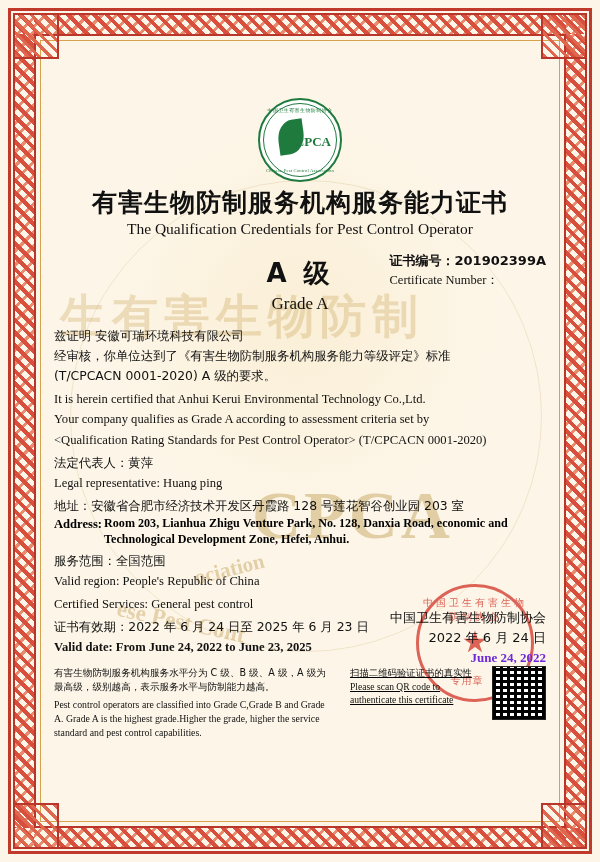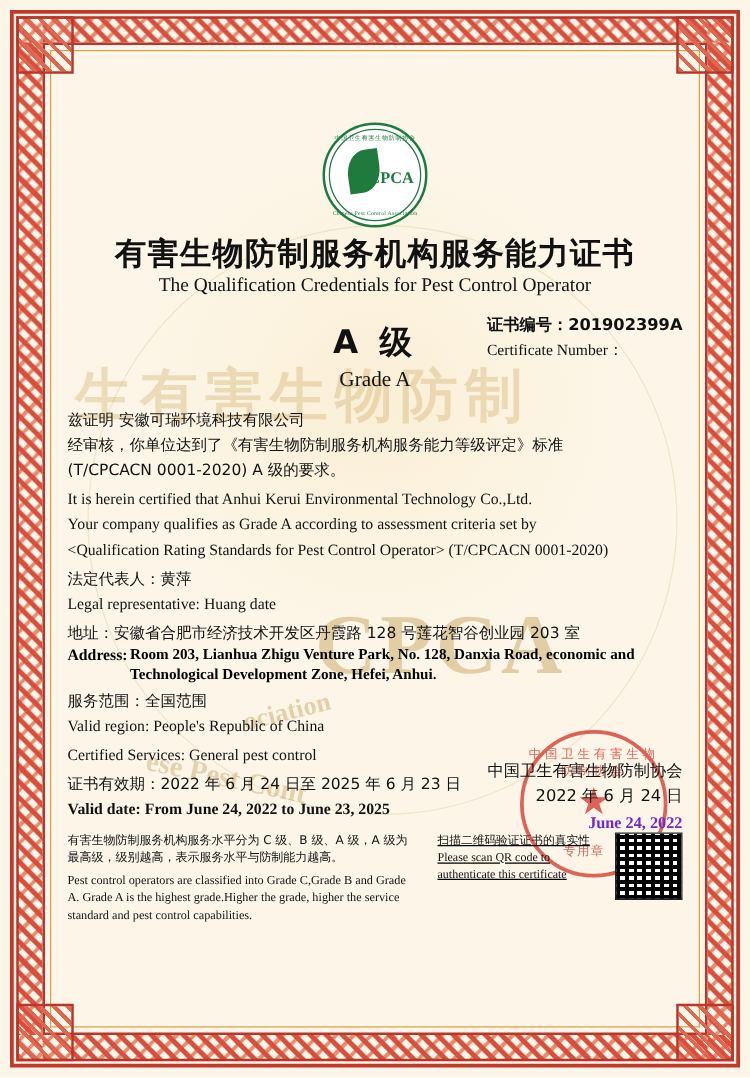--- a/index.html
+++ b/index.html
@@ -495,21 +495,21 @@
       <div class="line-en">
         <span>It is herein certified that</span>
         <span class="bold">Anhui Kerui Environmental Technology Co.,Ltd.</span>
       </div>
       <div class="line-en">Your company qualifies as Grade A according to assessment criteria set by</div>
       <div class="line-en">&lt;Qualification Rating Standards for Pest Control Operator&gt;  (T/CPCACN 0001-2020)</div>
       <div class="spacer-3"></div>
       <div class="line-cn">法定代表人：黄萍</div>
       <div class="line-en">
         <span class="bold">Legal representative:</span>
-        <span class="bold">Huang date</span>
+        <span class="bold">Huang ping</span>
       </div>
       <div class="spacer-3"></div>
       <div class="line-cn">地址：安徽省合肥市经济技术开发区丹霞路 128 号莲花智谷创业园 203 室</div>
       <div class="addr-row">
         <div class="addr-label">Address:</div>
         <div class="addr-text">Room 203, Lianhua Zhigu Venture Park, No. 128, Danxia Road, economic and Technological Development Zone, Hefei, Anhui.</div>
       </div>
       <div class="spacer-3"></div>
       <div class="line-cn">服务范围：全国范围</div>
       <div class="line-en">Valid region: People's Republic of China</div>

